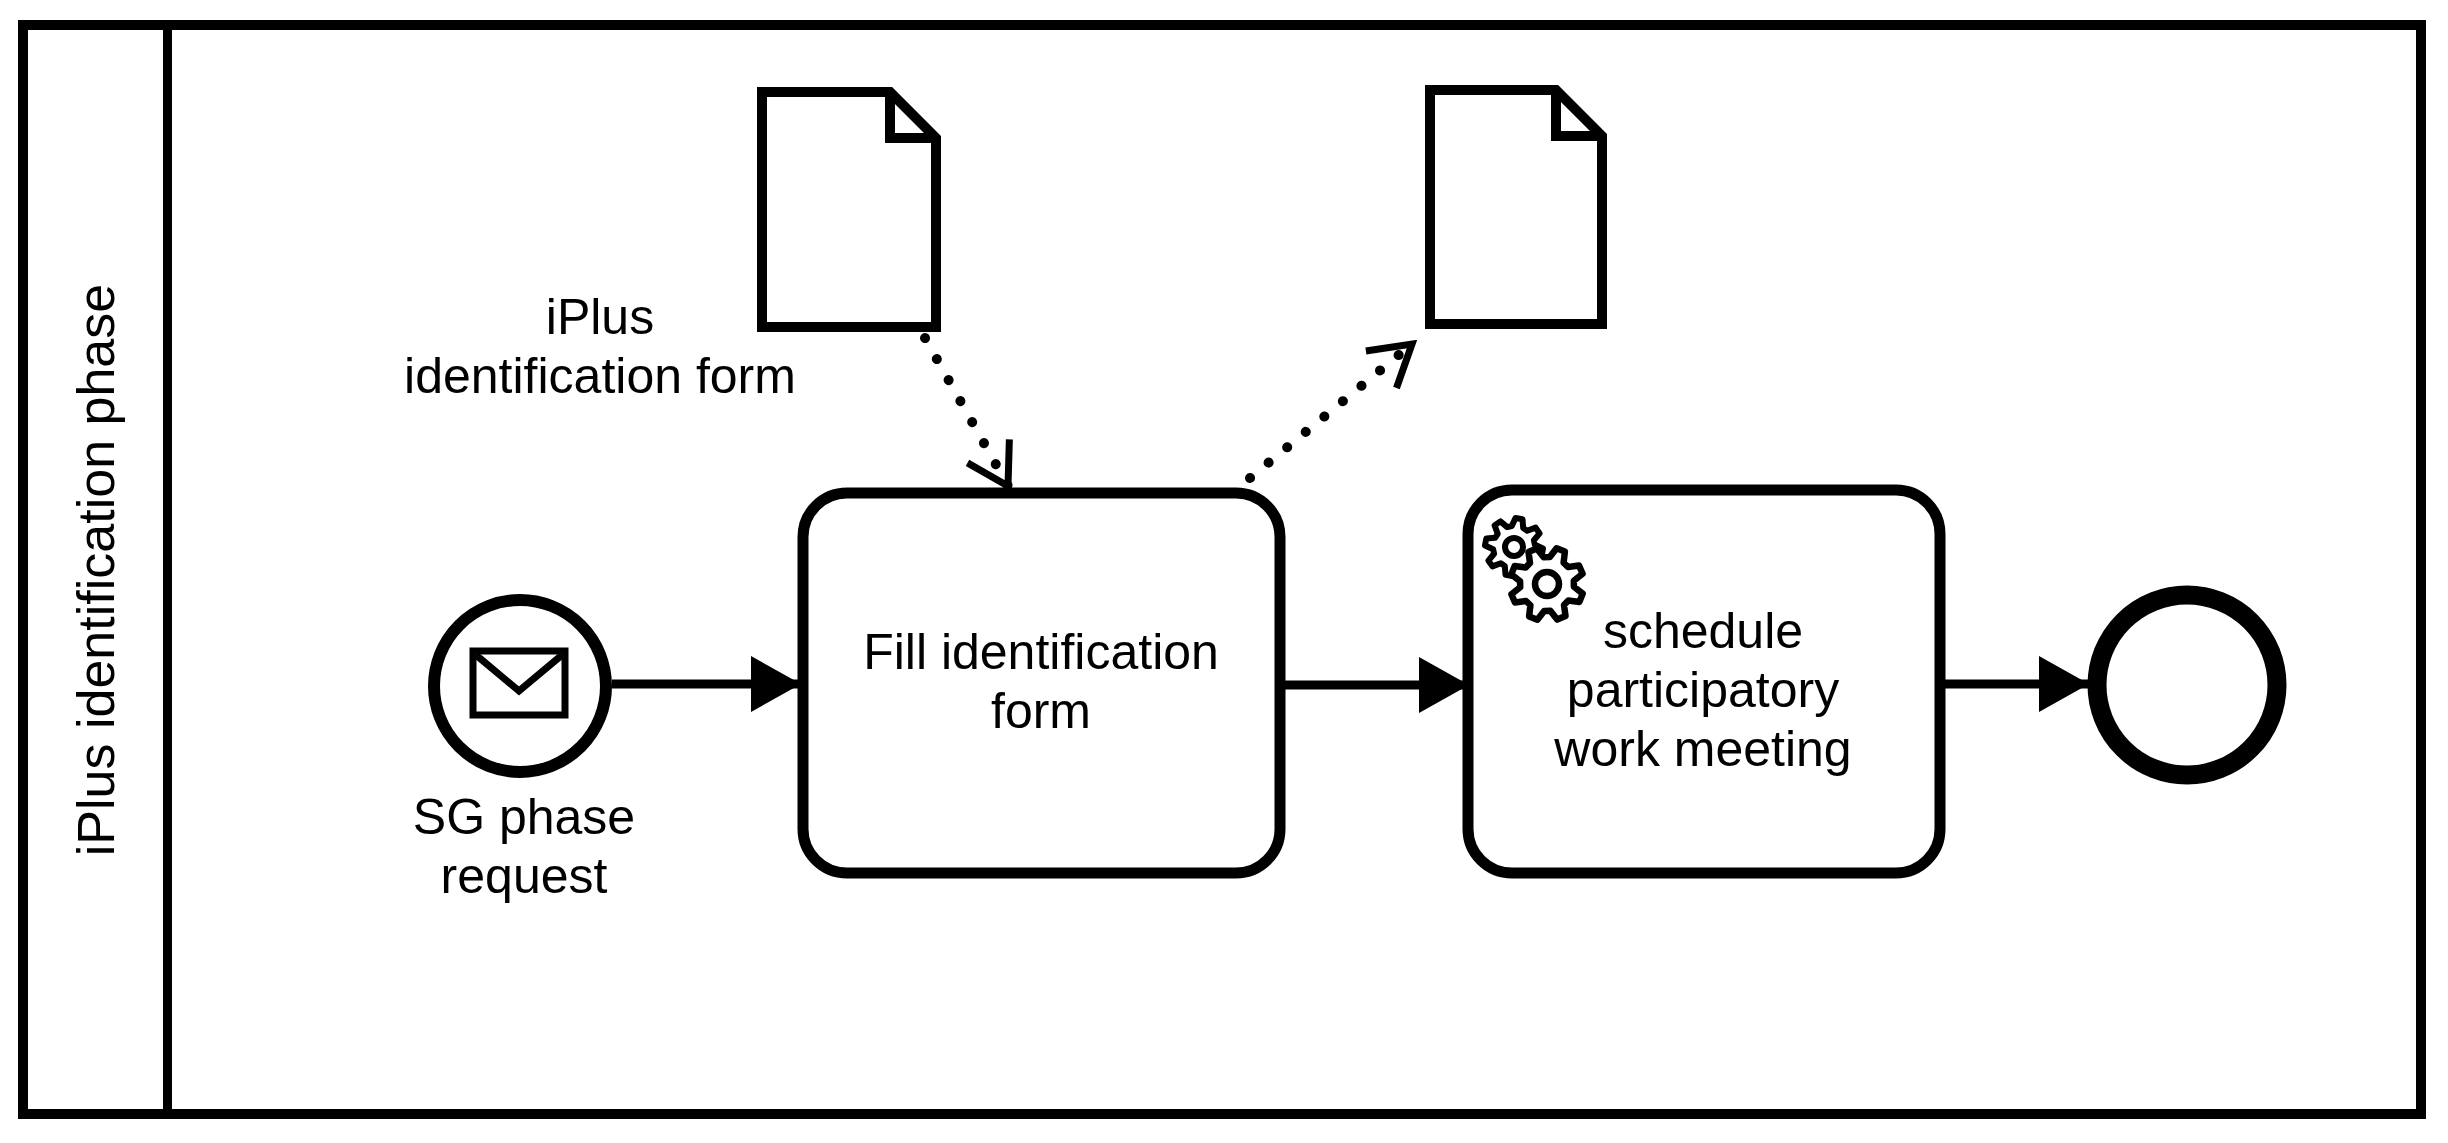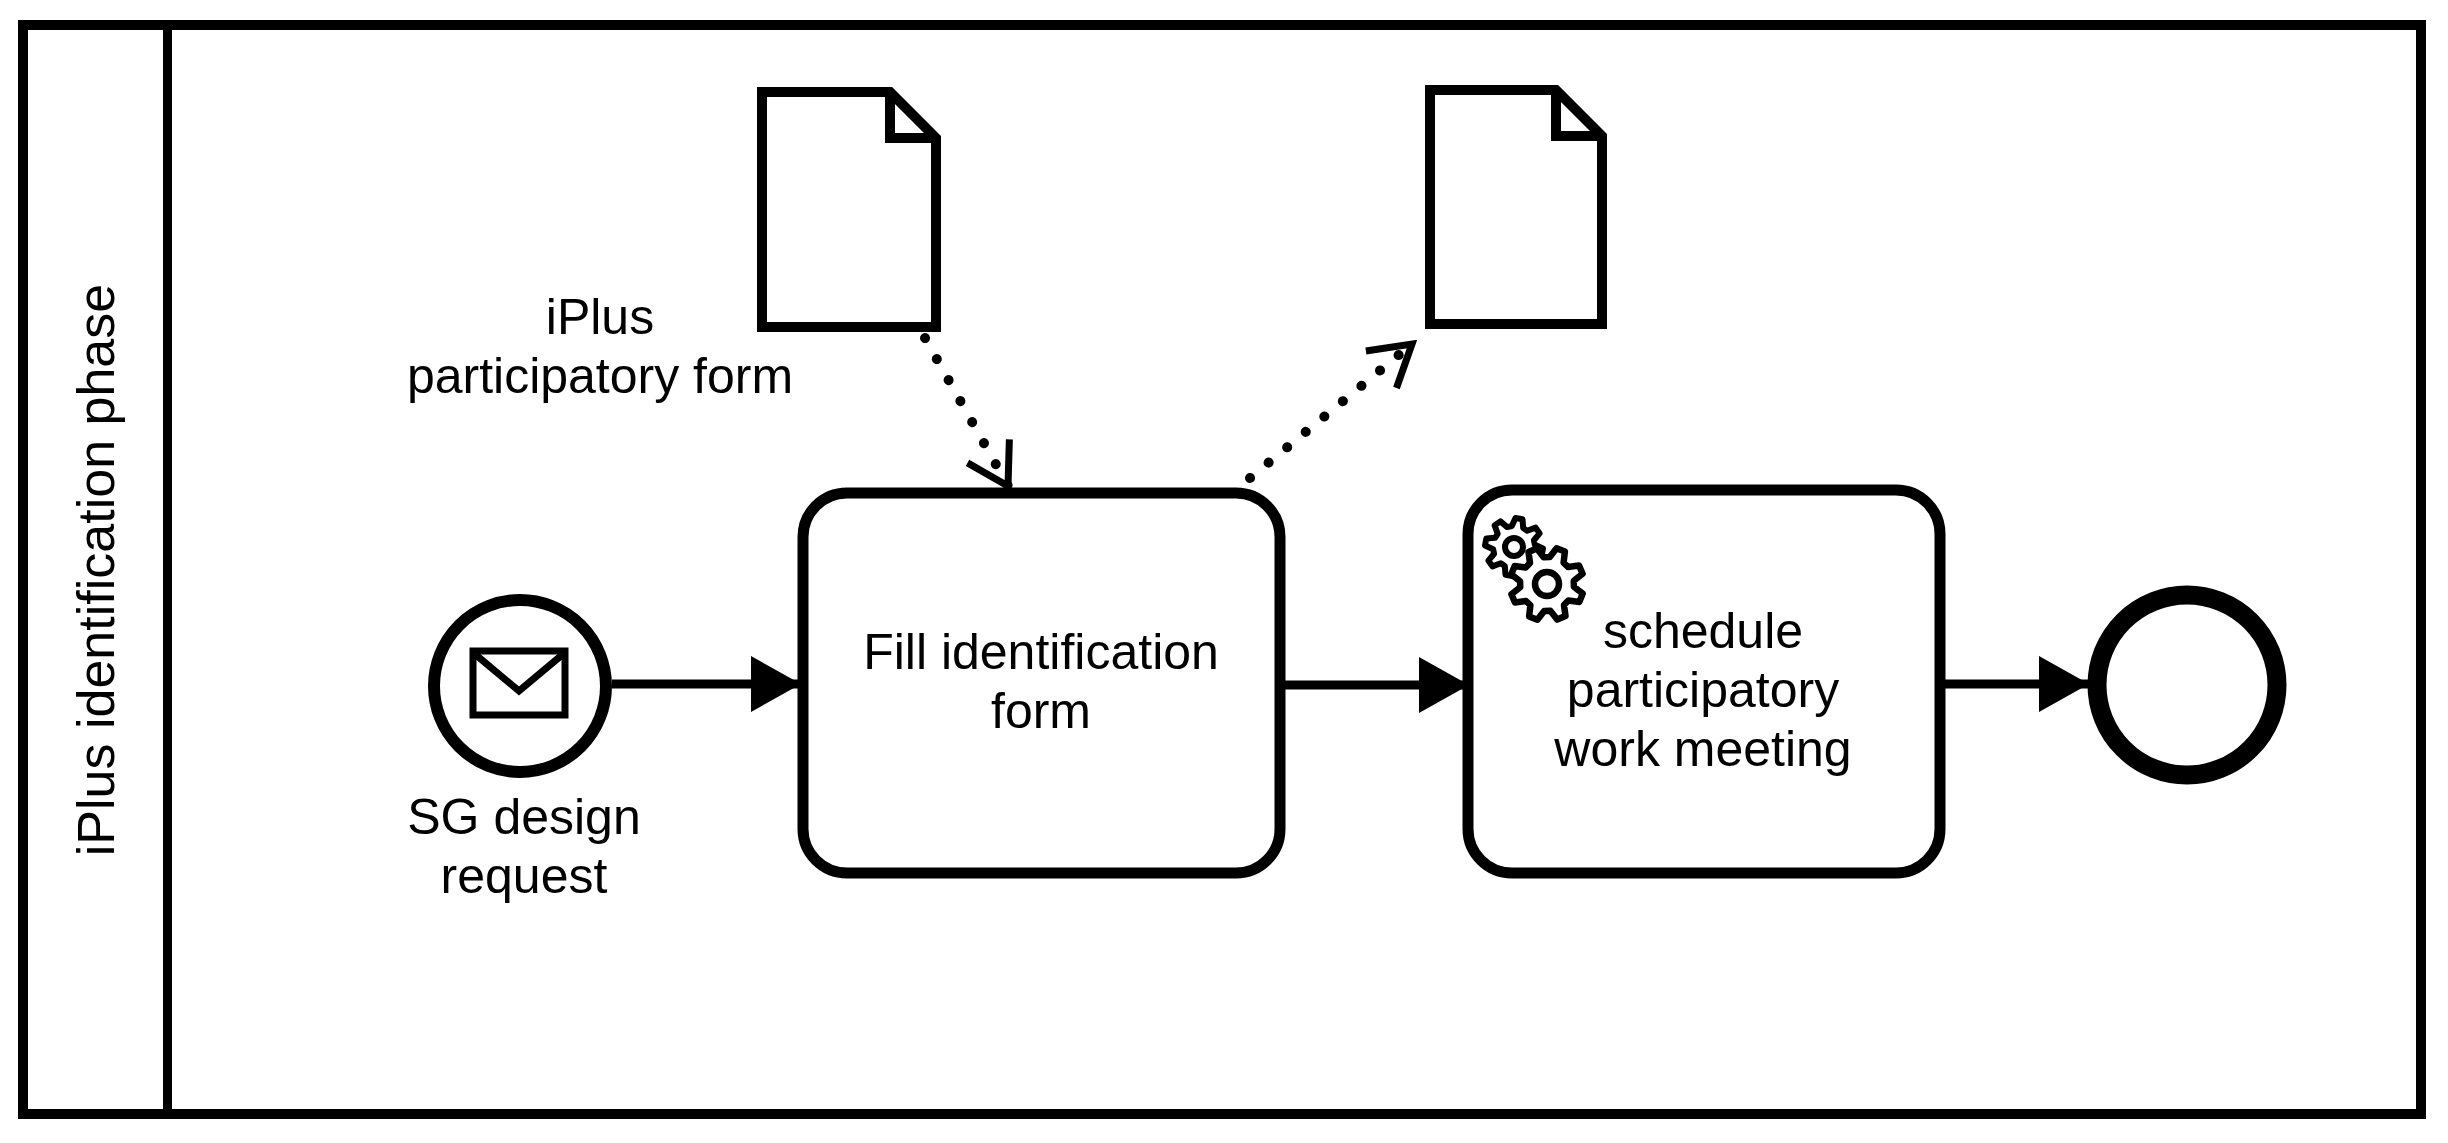--- a/index.html
+++ b/index.html
@@ -85,24 +85,24 @@
       <polygon id="gear-big" points="1573.9,586.8 1582.7,593.6 1579.4,601.9 1568.3,600.6 1564.0,605.0 1565.5,616.0 1557.2,619.6 1550.3,610.8 1544.2,610.9 1537.4,619.7 1529.1,616.4 1530.4,605.3 1526.0,601.0 1515.0,602.5 1511.4,594.2 1520.2,587.3 1520.1,581.2 1511.3,574.4 1514.6,566.1 1525.7,567.4 1530.0,563.0 1528.5,552.0 1536.8,548.4 1543.7,557.2 1549.8,557.1 1556.6,548.3 1564.9,551.6 1563.6,562.7 1568.0,567.0 1579.0,565.5 1582.6,573.8 1573.8,580.7" fill="#ffffff" stroke="#000000" stroke-width="6.5" stroke-linejoin="round"></polygon>
       <circle cx="1547" cy="584" r="12" fill="#ffffff" stroke="#000000" stroke-width="6.5"></circle>
     </g>
 
     <circle cx="2187" cy="685" r="90" fill="#ffffff" stroke="#000000" stroke-width="19"></circle>
   </svg>
 
   <div id="pool-title">iPlus identification phase</div>
 
   <div class="label" style="left:600px; top:288px;">iPlus
-participatory form</div>
+identification form</div>
 
 
-  <div class="label" style="left:524px; top:788px;">SG design
+  <div class="label" style="left:524px; top:788px;">SG phase
 request</div>
 
   <div class="label vcenter" style="left:1703px; top:690px;">schedule
 participatory
 work meeting</div>
 
   <div class="label vcenter" style="left:1041px; top:682px;">Fill identification
 form</div>
 
 </div>

